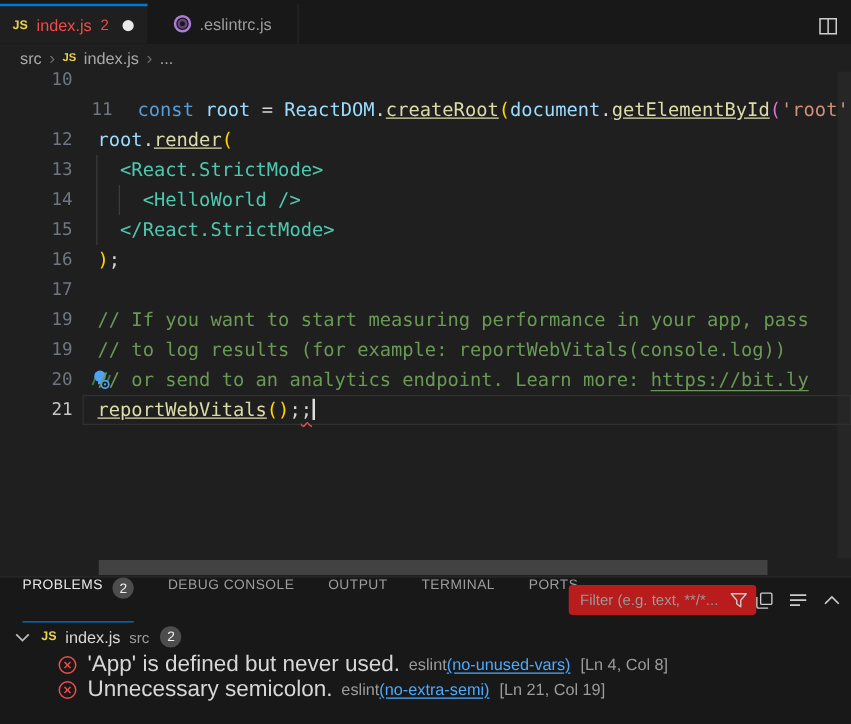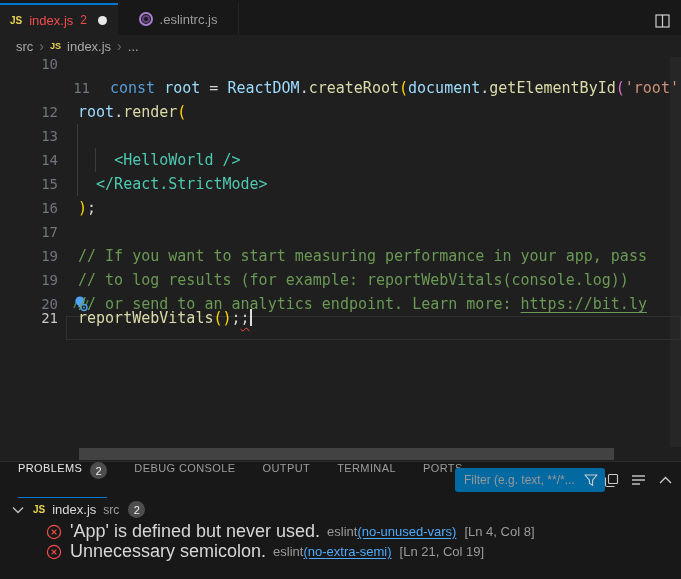--- a/index.html
+++ b/index.html
@@ -33,21 +33,21 @@
   .jsicon-sm{color:#e8d44d;font-weight:700;font-size:9px;}
 
   
   .editor{position:absolute;top:57px;left:0;width:681px;height:390px;overflow:hidden;
           background:#1f1f1f;font-family:"DejaVu Sans Mono","Liberation Mono",monospace;font-size:15px;}
   .code-row{position:absolute;left:0;width:100%;height:24px;line-height:24px;}
   .gutter{position:absolute;left:0;width:58px;text-align:right;color:#6e7681;
           font-size:14px;cursor:pointer;}
   .code-row.active .gutter{color:#c6c6c6;}
   .code{position:absolute;left:78px;white-space:pre;color:#d4d4d4;}
-  .tok-kw{color:#569cd6;}  .tok-var{color:#9cdcfe;} .tok-fn{color:#dcdcaa;}
+  .tok-kw{color:#569cd6;}  .tok-var{color:#9cdcfe;} .tok-fn{color:#dcdcaa;text-decoration:underline;}
   .tok-op{color:#d4d4d4;}  .tok-str{color:#ce9178;} .tok-cm{color:#6a9955;}
   .tok-tag{color:#4ec9b0;} .tok-b1{color:#ffd700;}  .tok-b2{color:#da70d6;}
   .tok-ws{color:#d4d4d4;}
   .tok-cmlink{color:#6a9955;text-decoration:underline;text-underline-offset:3px;}
   .tok-err{color:#d4d4d4;text-decoration:underline wavy #f14c4c 1px;text-underline-offset:4px;}
   .cursor{display:inline-block;width:2px;height:17px;background:#dedede;vertical-align:-3px;}
   .cur-line{position:absolute;left:66px;right:0;top:259px;height:22px;
             border:1px solid #303031;pointer-events:none;}
   .iguide{position:absolute;width:1px;background:#3b3b3b;}
   .vtrack{position:absolute;right:0;top:0;width:11px;height:100%;background:rgba(255,255,255,0.03);}
@@ -57,21 +57,21 @@
   
   .panel{position:absolute;left:0;top:461px;width:100%;height:118px;background:#181818;
          border-top:1px solid #2b2b2b;box-sizing:border-box;}
   .panel-tabs{position:absolute;top:0;left:0;height:36px;display:flex;align-items:stretch;
               padding-left:18px;gap:27px;}
   .ptab{font-size:11px;letter-spacing:0.4px;color:#9d9d9d;display:flex;align-items:flex-start;
         gap:8px;cursor:pointer;box-sizing:border-box;}
   .ptab.active{color:#e7e7e7;border-bottom:1px solid #0078d4;}
   .badge{min-width:17px;height:17px;border-radius:50%;background:#4d4d4d;color:#f0f0f0;
          font-size:11px;display:flex;align-items:center;justify-content:center;box-sizing:border-box;}
-  .filter{position:absolute;left:455px;top:6px;width:150px;height:24px;background:#0369a1;
+  .filter{position:absolute;left:455px;top:6px;width:150px;height:24px;background:#b91c1c;
           border-radius:3px;display:flex;align-items:center;padding:0 7px;box-sizing:border-box;gap:4px;}
   .filter input{flex:1;min-width:0;background:transparent;border:none;outline:none;
                 color:#cccccc;font-size:12px;font-family:"Liberation Sans",sans-serif;}
   .filter input::placeholder{color:#989898;}
   .picons{position:absolute;right:5px;top:7px;display:flex;gap:5px;}
   .prow{position:absolute;left:0;right:0;height:21px;display:flex;align-items:center;cursor:pointer;}
   .prow .file{color:#d9d9d9;font-size:13px;margin-left:7px;}
   .prow .dir{color:#9d9d9d;font-size:12px;margin-left:7px;}
   .prow .msg{color:#d7d7d7;font-size:18px;margin-left:8px;}
   .prow .src{color:#9b9b9b;font-size:13px;margin-left:7px;}
@@ -136,21 +136,21 @@
       <div class="code-row" style="top: 19px; margin-left: 32px;">
         <span class="gutter">11</span>
         <span class="code"><span class="tok-kw">const </span><span class="tok-var">root </span><span class="tok-op">= </span><span class="tok-var">ReactDOM</span><span class="tok-op">.</span><span class="tok-fn">createRoot</span><span class="tok-b1">(</span><span class="tok-var">document</span><span class="tok-op">.</span><span class="tok-fn">getElementById</span><span class="tok-b2">(</span><span class="tok-str">'root'</span></span>
       </div>
       <div class="code-row" style="top: 43px;">
         <span class="gutter">12</span>
         <span class="code"><span class="tok-var">root</span><span class="tok-op">.</span><span class="tok-fn">render</span><span class="tok-b1">(</span></span>
       </div>
       <div class="code-row" style="top: 67px;">
         <span class="gutter">13</span>
-        <span class="code"><span class="tok-ws">  </span></span>
+        <span class="code"><span class="tok-ws">  </span><span class="tok-tag">&lt;React.StrictMode&gt;</span></span>
       </div>
       <div class="code-row" style="top: 91px;">
         <span class="gutter">14</span>
         <span class="code"><span class="tok-ws">    </span><span class="tok-tag">&lt;HelloWorld /&gt;</span></span>
       </div>
       <div class="code-row" style="top: 115px;">
         <span class="gutter">15</span>
         <span class="code"><span class="tok-ws">  </span><span class="tok-tag">&lt;/React.StrictMode&gt;</span></span>
       </div>
       <div class="code-row" style="top: 139px;">
@@ -166,21 +166,21 @@
         <span class="code"><span class="tok-cm">// If you want to start measuring performance in your app, pass</span></span>
       </div>
       <div class="code-row" style="top: 211px;">
         <span class="gutter">19</span>
         <span class="code"><span class="tok-cm">// to log results (for example: reportWebVitals(console.log))</span></span>
       </div>
       <div class="code-row" style="top: 235px;">
         <span class="gutter">20</span>
         <span class="code"><span class="tok-cm">// or send to an analytics endpoint. Learn more: </span><span class="tok-cmlink">https://bit.ly</span></span>
       </div>
-      <div class="code-row active" style="top: 249px;">
+      <div class="code-row active" style="top: 259px;">
         <span class="gutter">21</span>
         <span class="code"><span class="tok-fn">reportWebVitals</span><span class="tok-b1">()</span><span class="tok-op">;</span><span class="tok-err">;</span><span class="cursor"></span></span>
       </div>
     </div>
   <div class="hscroll"></div>
 
   <div class="panel">
     <div class="panel-tabs">
       <div class="ptab active">
         <span>PROBLEMS</span>

